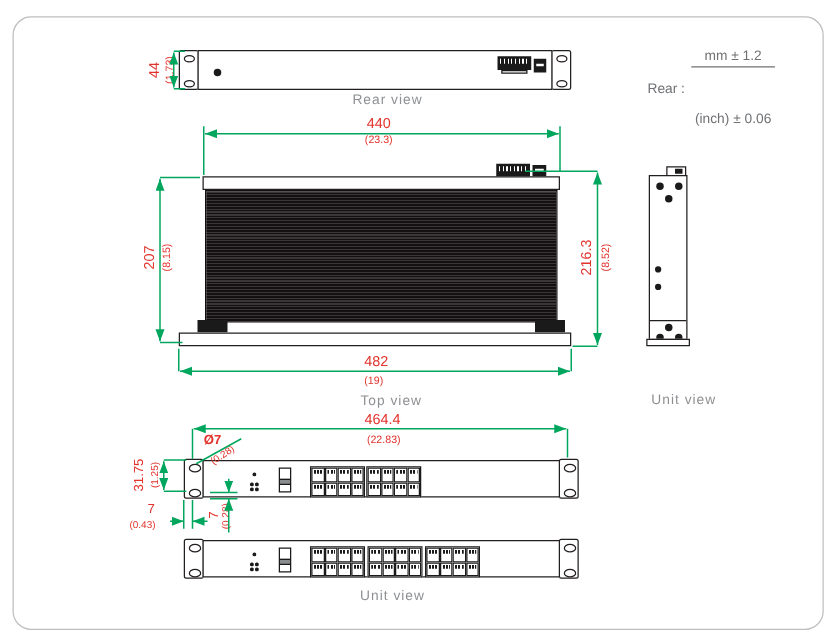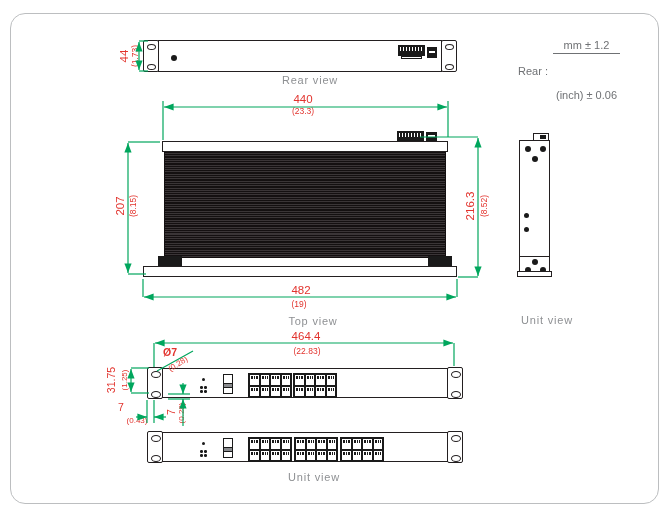--- a/index.html
+++ b/index.html
@@ -370,18 +370,18 @@
   <div class="ctxt red mm" style="left:306px;top:336px;">464.4</div>
   <div class="ctxt red in" style="left:307px;top:351px;">(22.83)</div>
 
   <div class="ctxt red mm2" style="left:170px;top:352px;font-weight:bold;">Ø7</div>
   <div class="ctxt red in2" style="left:178px;top:364px;transform:translate(-50%,-50%) rotate(-33deg);">(0.28)</div>
 
   <div class="rtxt red mm2" style="left:111px;top:380px;">31.75</div>
   <div class="rtxt red in2" style="left:124px;top:380px;">(1.25)</div>
 
   <div class="ctxt red mm2" style="left:121px;top:407px;">7</div>
-  <div class="ctxt red in2" style="left:137px;top:420px;">(0.43)</div>
+  <div class="ctxt red in2" style="left:114px;top:420px;">(0.43)</div>
 
   <div class="rtxt red mm2" style="left:171px;top:412px;">7</div>
   <div class="rtxt red in2" style="left:181px;top:413px;">(0.28)</div>
 
 </div>
 
 </body></html>

